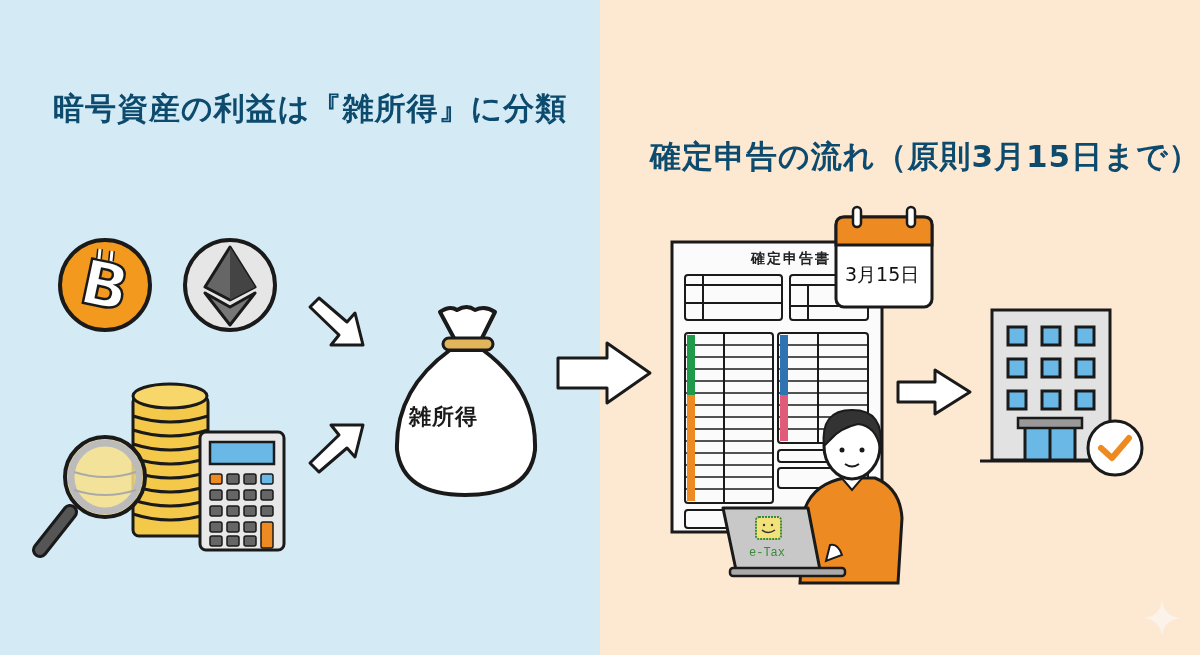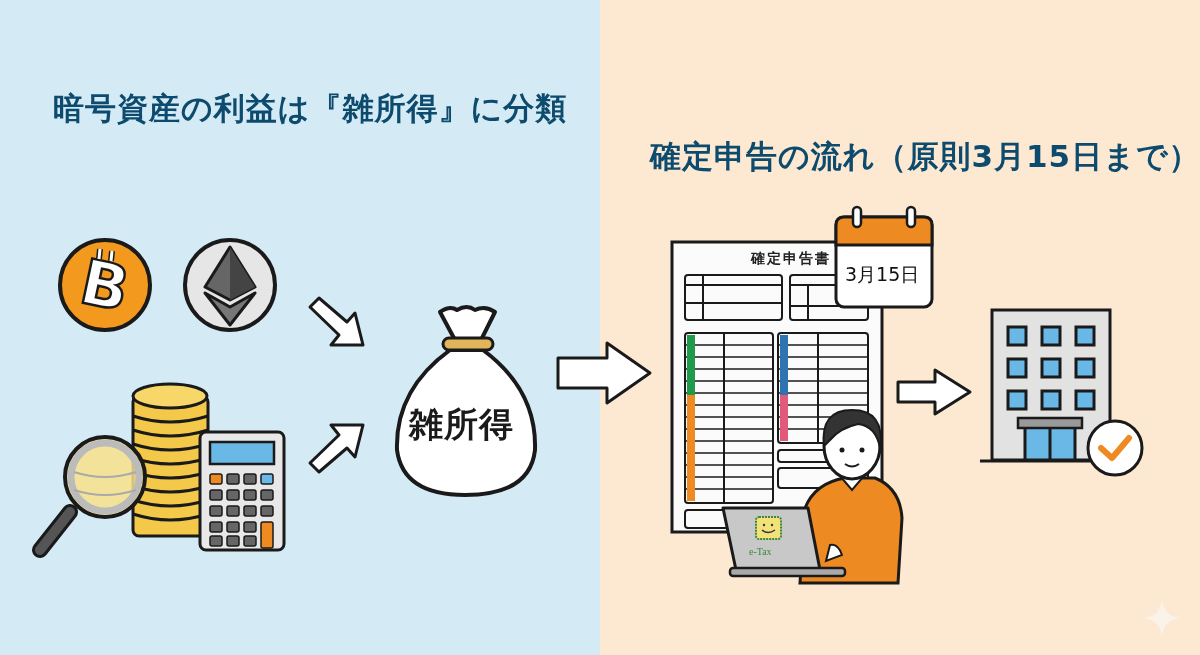--- a/index.html
+++ b/index.html
@@ -5,22 +5,22 @@
   html,body{margin:0;padding:0;}
   body{width:1200px;height:655px;position:relative;overflow:hidden;font-family:"DejaVu Sans","Liberation Sans",sans-serif;}
   .panel{position:absolute;top:0;height:655px;}
   .left{left:0;width:600px;background:#d4ebf5;}
   .right{left:600px;width:600px;background:#fde8d2;}
   .title{position:absolute;top:88px;font-weight:bold;font-size:31px;color:#0c4a6e;letter-spacing:1px;white-space:nowrap;}
   .abs{position:absolute;}
   svg{overflow:visible;}
   .doc-title{position:absolute;left:730px;top:250px;font-size:14px;font-weight:bold;color:#222;letter-spacing:2px;margin-left:21px;}
   .cal-text{position:absolute;left:845px;top:262px;font-size:19px;font-weight:normal;color:#111;}
-  .bag-text{position:absolute;left:409px;top:402px;font-size:34px;font-weight:bold;color:#1a1a1a;letter-spacing:1px;}
-  .etax-text{position:absolute;left:749px;top:546px;font-size:10px;color:#3a8a3a;font-family:Liberation Serif, serif;}
+  .bag-text{position:absolute;left:409px;top:402px;font-size:22px;font-weight:bold;color:#1a1a1a;letter-spacing:1px;}
+  .etax-text{position:absolute;left:749px;top:546px;font-size:12px;color:#3a8a3a;font-family:Liberation Mono, monospace;}
 </style>
 </head>
 <body>
 
 <div class="panel left"></div>
 <div class="panel right"></div>
 
 <div class="title" style="left:53px;">暗号資産の利益は『雑所得』に分類</div>
 <div class="title" style="left:650px;margin-top:48px;">確定申告の流れ（原則3月15日まで）</div>
 

